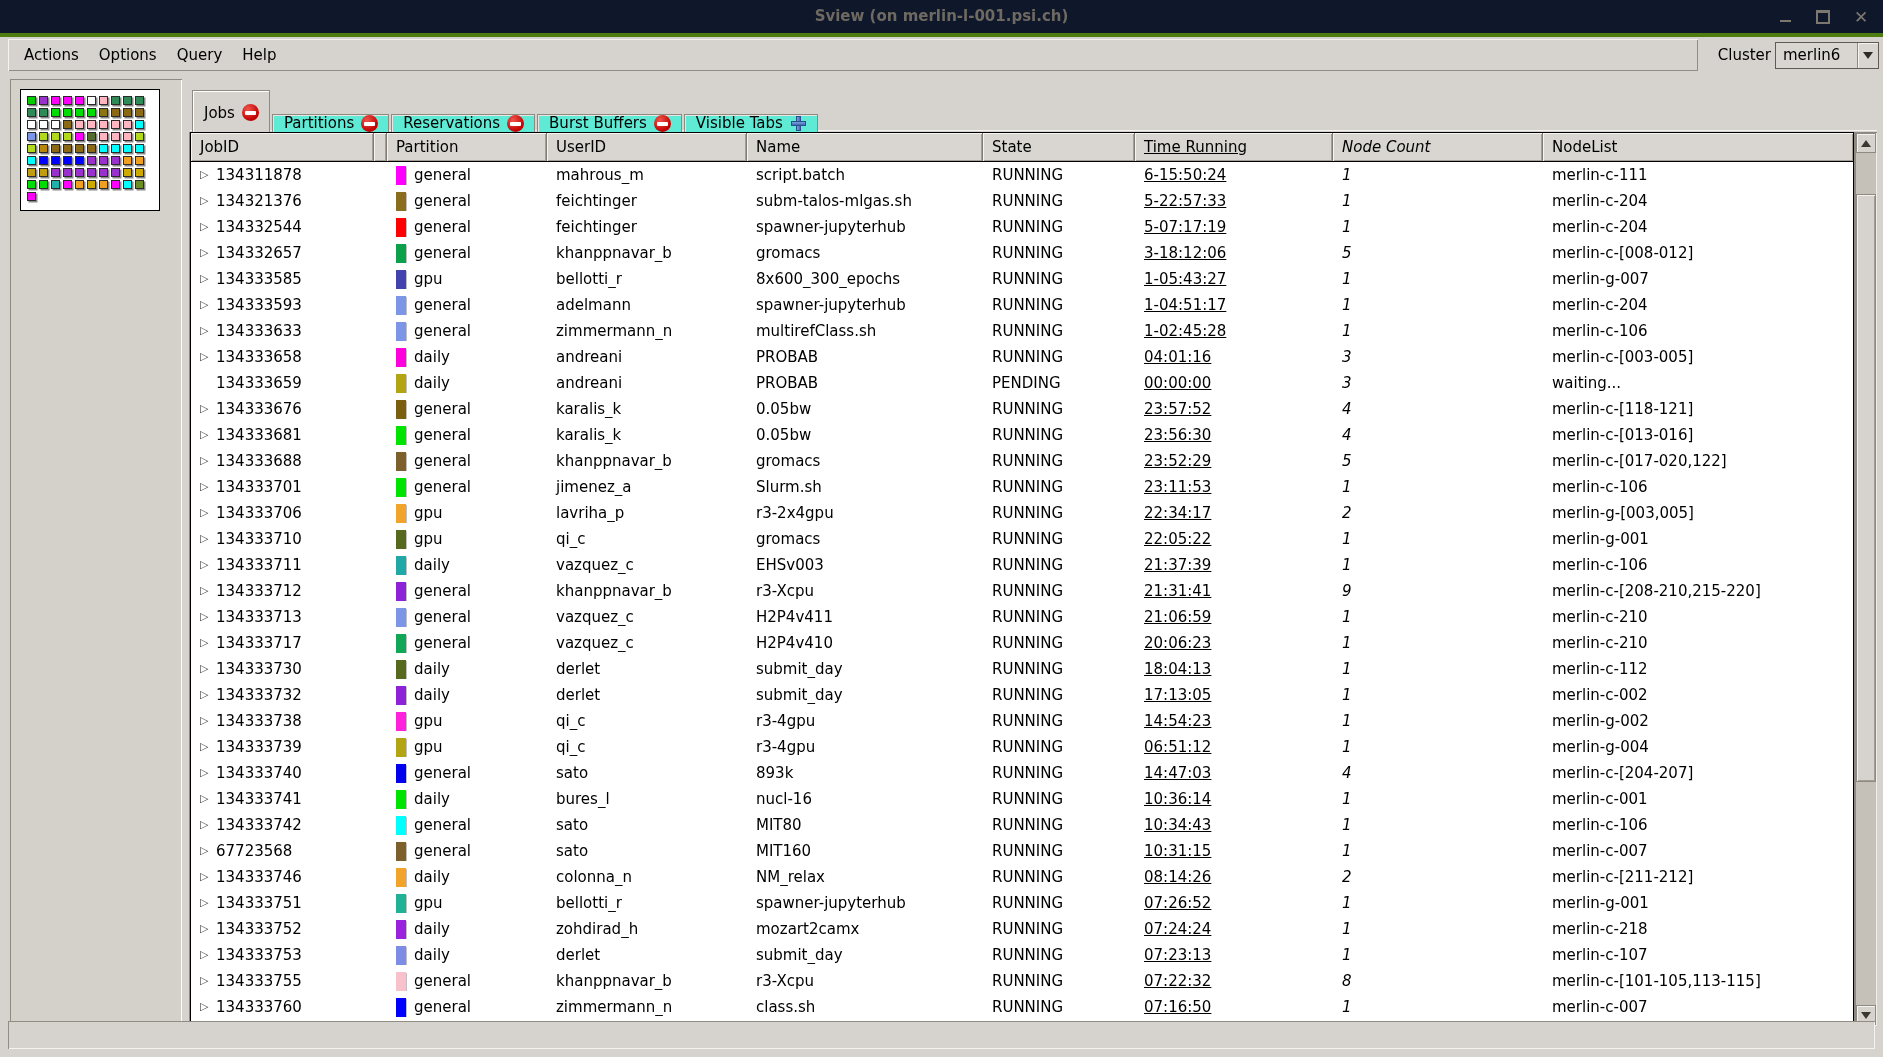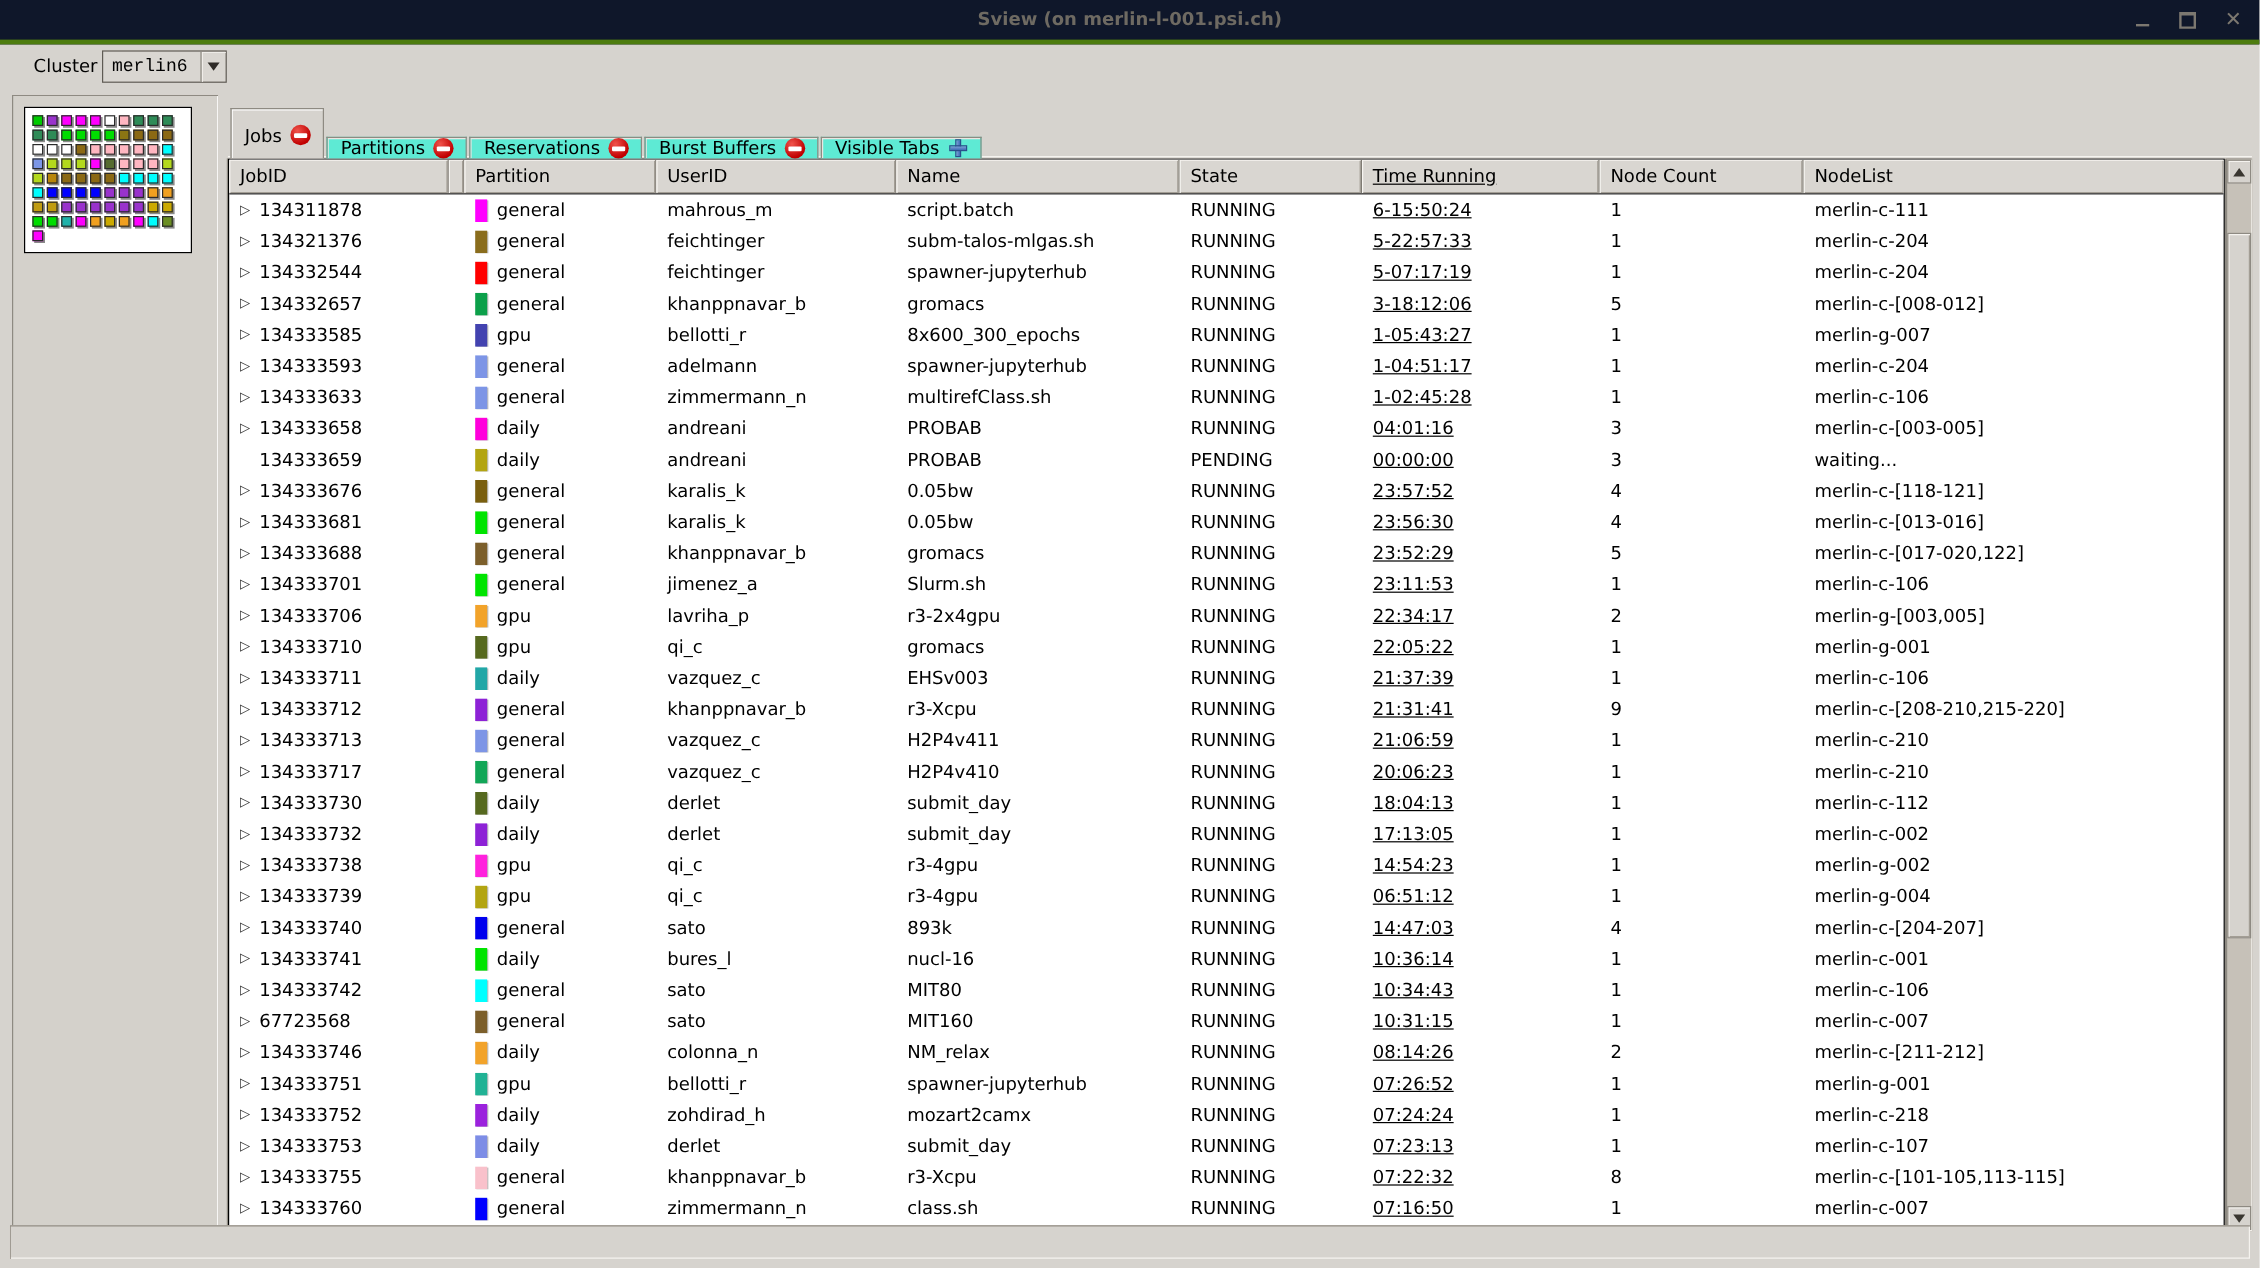--- a/index.html
+++ b/index.html
@@ -32,21 +32,21 @@
     background:#d6d3ce;
     box-shadow:inset 1px 1px 0 #f5f3ef, inset -1px -1px 0 #928d84;
     padding:0 6px;
   }
   .menu-item{font-size:15px;color:#000;padding:4px 10px;cursor:default;}
   .cluster-area{display:flex;align-items:center;margin-left:20px;}
   .cluster-label{font-size:15px;color:#000;margin-right:4px;}
   .combo{
     width:104px;height:27px;box-sizing:border-box;
     border:1px solid #5f5b54;background:#d9d6d1;
-    display:flex;align-items:center;position:relative;font-family:Liberation Mono, monospace;
+    display:flex;align-items:center;position:relative;
   }
   .combo-value{flex:1;font-size:15px;padding-left:7px;color:#000;}
   .combo-btn{
     width:20px;height:100%;border-left:1px solid #8e8a82;
     display:flex;align-items:center;justify-content:center;
     box-shadow:inset 1px 1px 0 #f5f3ef;
   }
   .combo-arrow{width:0;height:0;border-left:5px solid transparent;border-right:5px solid transparent;border-top:7px solid #2e2b27;}
   
   .content{
@@ -135,21 +135,21 @@
   .tbody{flex:1;}
   .trow{display:flex;height:26px;align-items:center;}
   .td{box-sizing:border-box;padding-left:9px;font-size:15px;color:#000;white-space:nowrap;overflow:hidden;display:flex;align-items:center;}
   .c-jobid{width:183px;flex:0 0 auto;}
   .c-spacer{width:13px;flex:0 0 auto;padding:0;}
   .c-part{width:160px;flex:0 0 auto;}
   .c-user{width:200px;flex:0 0 auto;}
   .c-name{width:236px;flex:0 0 auto;}
   .c-state{width:152px;flex:0 0 auto;}
   .c-time{width:198px;flex:0 0 auto;text-decoration:underline;}
-  .c-count{width:170px;flex:0 0 auto;}
+  .c-count{width:210px;flex:0 0 auto;font-style:italic;}
   .c-nodelist{flex:1;min-width:0;border-right:none !important;}
   .expander{
     width:16px;flex:0 0 auto;color:#3a3a3a;font-size:11px;line-height:26px;
     display:inline-block;text-align:left;
   }
   .part-chip{
     width:10px;height:19px;flex:0 0 auto;margin-right:8px;
     box-shadow:1px 1px 0 rgba(0,0,0,.25);
   }
   
@@ -191,20 +191,26 @@
         <i></i>
       </span>
     <span class="wc wc-max">
         <i></i>
       </span>
     <span class="wc wc-close">✕</span>
   </div>
 </div>
 
 <div class="menurow">
+  <div class="menubar" id="menubar">
+      <span class="menu-item">Actions</span>
+      <span class="menu-item">Options</span>
+      <span class="menu-item">Query</span>
+      <span class="menu-item">Help</span>
+    </div>
   <div class="cluster-area">
     <span class="cluster-label">Cluster</span>
     <div class="combo">
       <span class="combo-value">merlin6</span>
       <span class="combo-btn">
         <span class="combo-arrow"></span>
       </span>
     </div>
   </div>
 </div>

